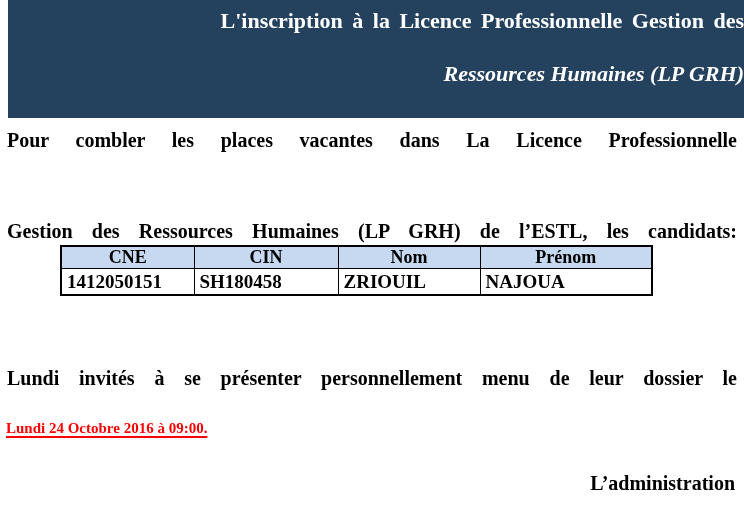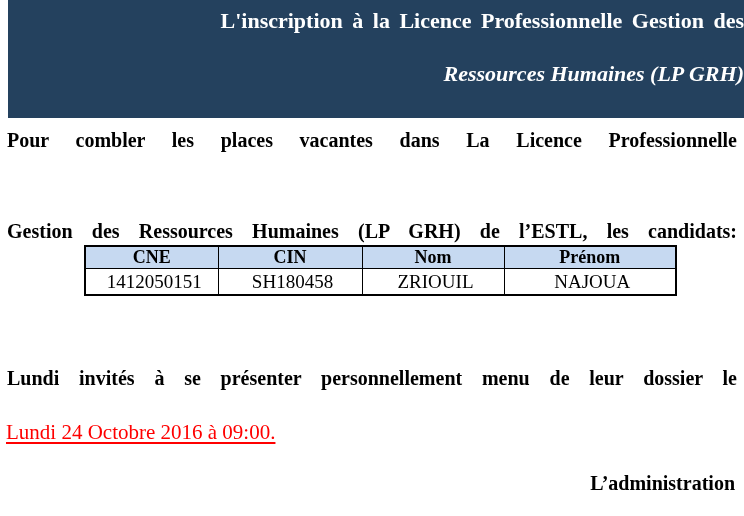--- a/index.html
+++ b/index.html
@@ -50,55 +50,55 @@
     text-align: justify;
     text-align-last: justify;
   }
   #intro-line1 { top: 129px; }
   #intro-line2 { top: 184px; margin-top: 36px; }
   #outro-line1 { top: 367px; }
 
   
   .grh-table {
     position: absolute;
-    left: 84px;
+    left: 60px;
     top: 245px;
     border-collapse: collapse;
     border: 2px solid #000000;
     table-layout: fixed;
     padding-left: 24px;
   }
   .grh-table th {
     border: 1px solid #000000;
     background: #C6D9F1;
     font-weight: bold;
     font-size: 18px;
     text-align: center;
     height: 21px;
     padding: 0;
   }
   .grh-table td {
     border: 1px solid #000000;
-    font-weight: normal;
+    font-weight: bold;
     font-size: 19px;
-    text-align: center;
+    text-align: left;
     height: 25px;
     padding: 0 0 0 5px;
     white-space: nowrap;
     overflow: hidden;
   }
 
   
   .date-line {
     position: absolute;
     left: 6px;
     top: 420px;
     color: #FF0000;
-    font-weight: normal;
-    font-size: 21px;
+    font-weight: bold;
+    font-size: 15px;
     text-decoration: underline;
     text-underline-offset: 3px;
     text-decoration-thickness: 2px;
   }
 
   
   .signature {
     position: absolute;
     right: 9px;
     top: 472px;

